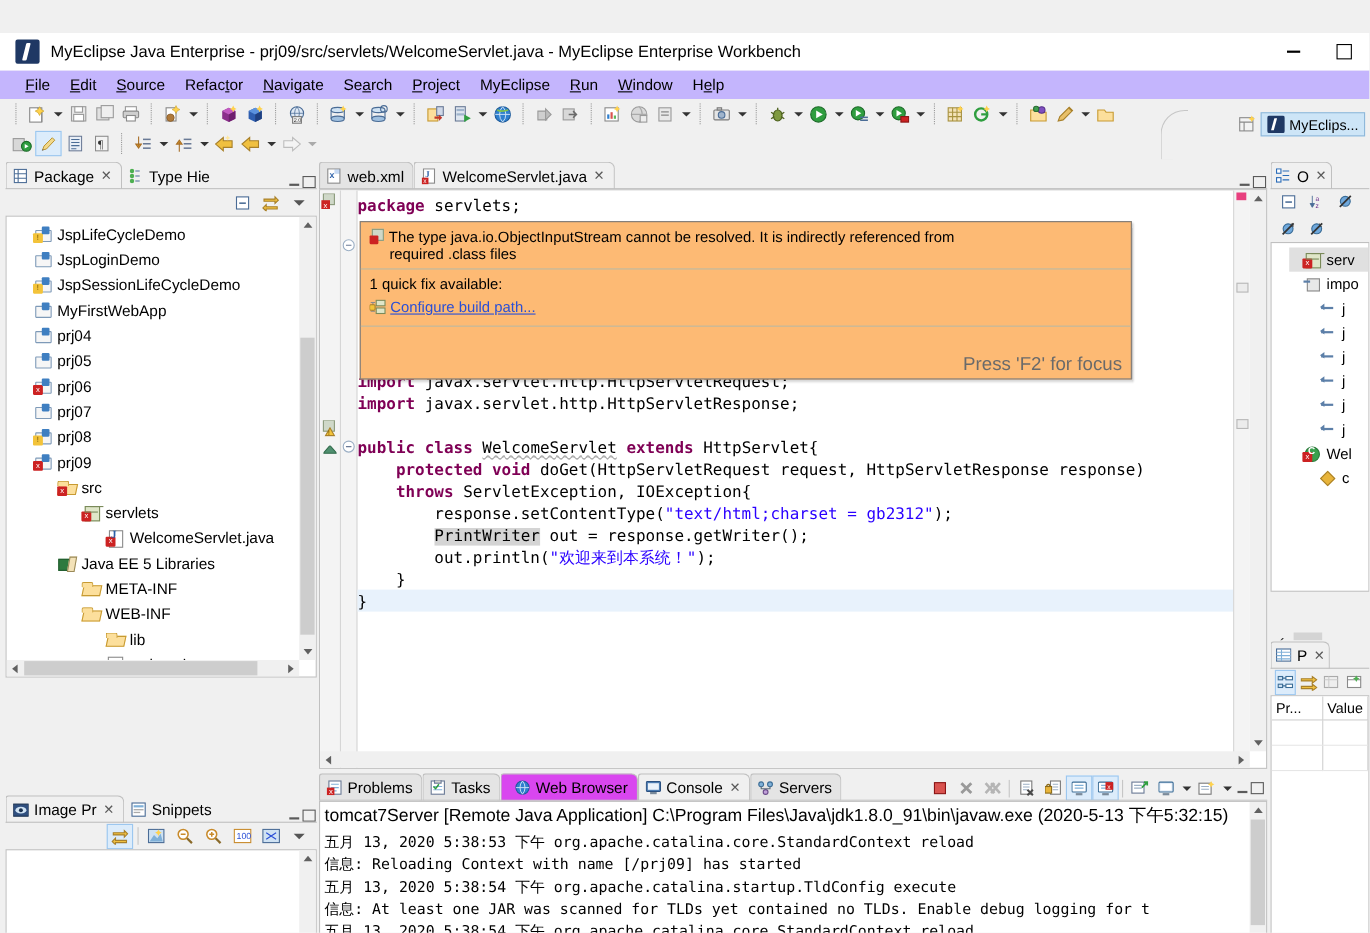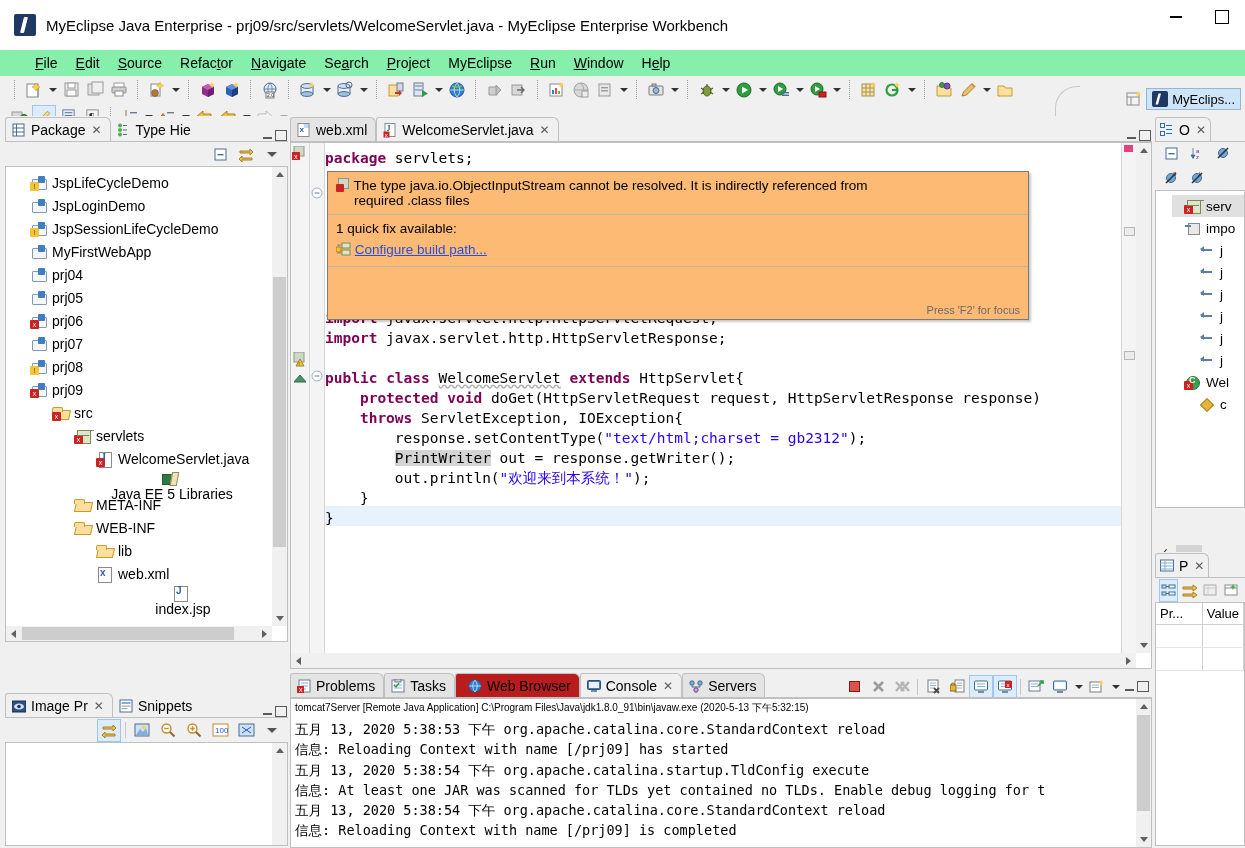--- a/index.html
+++ b/index.html
@@ -6,33 +6,33 @@
   body{
     width:1245px;height:848px;overflow:hidden;
     background:#f0f0f0;
     font-family:"Liberation Sans", sans-serif;
     font-size:13px;color:#000;
     -webkit-font-smoothing:antialiased;
   }
   .app{position:relative;width:1245px;height:848px;background:#f0f0f0;}
 
   
-  .titlebar{height:50px;background:#ffffff;display:flex;align-items:center;position:relative;}
+  .titlebar{height:34px;background:#ffffff;display:flex;align-items:center;position:relative;margin-top:30px;}
   .title-ico{width:22px;height:22px;margin-left:14px;margin-right:10px;
       background:#1f3864;border-radius:2px;position:relative;flex:none;}
   .title-ico::after{content:"";position:absolute;left:8px;top:3px;width:4px;height:16px;
       background:#fff;transform:skewX(-14deg);border-radius:1px;}
   .title-text{font-size:15px;color:#000;white-space:nowrap;}
   .winbtns{position:absolute;right:0;top:0;height:34px;display:flex;}
   .winbtn{width:46px;height:34px;display:flex;align-items:center;justify-content:center;}
   .winbtn .m{width:12px;height:1.5px;background:#000;}
   .winbtn .x{width:12px;height:12px;border:1.5px solid #000;}
 
   
-  .menubar{height:26px;background:#86efac;display:flex;align-items:center;padding-left:26px;}
+  .menubar{height:26px;background:#c4b5fd;display:flex;align-items:center;padding-left:14px;}
   .menu-item{font-size:14px;padding:2px 9px;color:#000;white-space:nowrap;}
   .menu-item u{text-decoration:underline;}
 
   
   .toolbar-wrap{background:#f0f0f0;position:relative;height:54px;}
   .tbrow{display:flex;align-items:center;height:27px;padding-left:8px;}
   .tbsep{width:1px;height:19px;margin:0 6px;border-left:1px dotted #9a9a9a;}
   .tbtn{width:24px;height:23px;display:flex;align-items:center;justify-content:center;position:relative;}
   .tarrow{width:13px;height:23px;display:flex;align-items:center;justify-content:center;}
   .tarrow i{width:0;height:0;border-left:4px solid transparent;border-right:4px solid transparent;border-top:4px solid #333;}
@@ -131,30 +131,30 @@
   .hl{background:#d4d4d4;}
   .undl{text-decoration:underline;text-decoration-style:wavy;text-decoration-color:#b0b0b0;}
   .curline{position:absolute;left:34px;right:30px;height:20px;background:#e8f2fc;}
 
   
   .hover{position:absolute;background:#fdba74;border:1px solid #7a7a7a;box-shadow:2px 2px 2px rgba(0,0,0,.22);
       font-family:"Liberation Sans",sans-serif;font-size:13.5px;z-index:40;}
   .hover .sec{padding:6px 8px 6px 8px;}
   .hover .divider{height:1px;background:#b9b9a4;}
   .hover .link{color:#2a4fd6;text-decoration:underline;}
-  .hover .foot{text-align:right;color:#6a6a6a;font-size:11px;padding:2px 8px 3px 0;margin-top:13px;}
+  .hover .foot{text-align:right;color:#6a6a6a;font-size:17px;padding:2px 8px 3px 0;}
   .ic.errsm{width:14px;height:14px;position:relative;display:inline-block;vertical-align:-2px;}
   .ic.errsm::before{content:"";position:absolute;left:2px;top:0px;width:9px;height:9px;
       background:#cfd8c8;border:1px solid #8a9a7a;}
   .ic.errsm::after{content:"";position:absolute;left:0;bottom:0;width:8px;height:8px;background:#cc2222;border-radius:1px;}
 
   
   .console-text{font-family:"DejaVu Sans Mono","Liberation Mono",monospace;font-size:13.5px;line-height:20.3px;
       white-space:pre;padding:2px 4px 0 4px;overflow:hidden;}
-  .console-head{font-family:"Liberation Sans",sans-serif;font-size:10px;white-space:nowrap;padding:2px 4px;}
+  .console-head{font-family:"Liberation Sans",sans-serif;font-size:16px;white-space:nowrap;padding:2px 4px;}
 
   
   .sb-v{position:absolute;right:0;top:0;bottom:0;width:15px;background:#f0f0f0;}
   .sb-v .thumb{position:absolute;left:1px;width:13px;background:#cdcdcd;}
   .sb-v .ar{position:absolute;left:0;width:15px;height:15px;display:flex;align-items:center;justify-content:center;}
   .sb-h{position:absolute;left:0;right:0;bottom:0;height:15px;background:#f0f0f0;}
   .sb-h .thumb{position:absolute;top:1px;height:13px;background:#cdcdcd;}
   .caret-up{width:0;height:0;border-left:4px solid transparent;border-right:4px solid transparent;border-bottom:5px solid #606060;}
   .caret-dn{width:0;height:0;border-left:4px solid transparent;border-right:4px solid transparent;border-top:5px solid #606060;}
   .caret-lf{width:0;height:0;border-top:4px solid transparent;border-bottom:4px solid transparent;border-right:5px solid #606060;}
@@ -592,21 +592,21 @@
       <div class="tbtn">
         <svg width="16" height="15" viewBox="0 0 16 15">
             <path d="M2 4 h10 l0 -2 3 3 -3 3 0 -2 h-10z" fill="#f0c040" stroke="#a8802a"></path>
             <path d="M14 11 h-10 l0 -2 -3 3 3 3 0 -2 h10z" fill="#f0c040" stroke="#a8802a"></path>
           </svg>
       </div>
       <div class="tbtn">
           <i style="width:0;height:0;border-left:5px solid transparent;border-right:5px solid transparent;border-top:5px solid #555;"></i>
         </div>
     </div>
-    <div class="vbody" style="height:476px;">
+    <div class="vbody" style="height:420px;">
       <div class="tree" id="pkg-tree">
           <div class="trow" style="padding-left: 24px;">
             <span class="ic proj">
               <span class="badge warn">!</span>
             </span>
             <span class="lbl">JspLifeCycleDemo</span>
           </div>
           <div class="trow" style="padding-left: 24px;">
             <span class="ic proj"></span>
             <span class="lbl">JspLoginDemo</span>
@@ -662,21 +662,21 @@
               <span class="badge err">x</span>
             </span>
             <span class="lbl">servlets</span>
           </div>
           <div class="trow" style="padding-left: 90px;">
             <span class="ic java">
               <span class="badge err">x</span>
             </span>
             <span class="lbl">WelcomeServlet.java</span>
           </div>
-          <div class="trow" style="padding-left: 46px; flex-direction: column;">
+          <div class="trow" style="padding-left: 46px;">
             <span class="ic lib"></span>
             <span class="lbl">Java EE 5 Libraries</span>
           </div>
           <div class="trow" style="padding-left: 68px;">
             <span class="ic folder-open"></span>
             <span class="lbl">META-INF</span>
           </div>
           <div class="trow" style="padding-left: 68px;">
             <span class="ic folder-open"></span>
             <span class="lbl">WEB-INF</span>
@@ -1129,21 +1129,21 @@
         <span class="ti">
           <svg width="14" height="14" viewBox="0 0 14 14">
               <rect x="1" y="1" width="12" height="12" fill="#fff" stroke="#6a7a96"></rect>
               <rect x="4" y="0" width="6" height="3" fill="#cfcfcf" stroke="#6a7a96"></rect>
               <path d="M3 6 h8 M3 9 h8" stroke="#7fb0d8"></path>
               <path d="M3 6 l2 2 3 -4" fill="none" stroke="#2f9e3f" stroke-width="1.4"></path>
             </svg>
         </span>
         <span>Tasks</span>
       </div>
-      <div class="vtab inactive" style="background:#b91c1c;border:1px solid #c0c0c0;border-bottom:none;border-top-left-radius:3px;border-top-right-radius:6px;padding-left:12px;">
+      <div class="vtab inactive" style="background:#d946ef;border:1px solid #c0c0c0;border-bottom:none;border-top-left-radius:3px;border-top-right-radius:6px;padding-left:12px;">
         <span class="ti">
           <svg width="14" height="14" viewBox="0 0 14 14">
               <circle cx="7" cy="7" r="6" fill="#2f7fcf" stroke="#1d5a9a"></circle>
               <path d="M1 7 h12 M7 1 a9 9 0 0 1 0 12 a9 9 0 0 1 0 -12" fill="none" stroke="#d8eaf8" stroke-width=".8"></path>
             </svg>
         </span>
         <span>Web Browser</span>
       </div>
       <div class="vtab active">
         <span class="ti">

